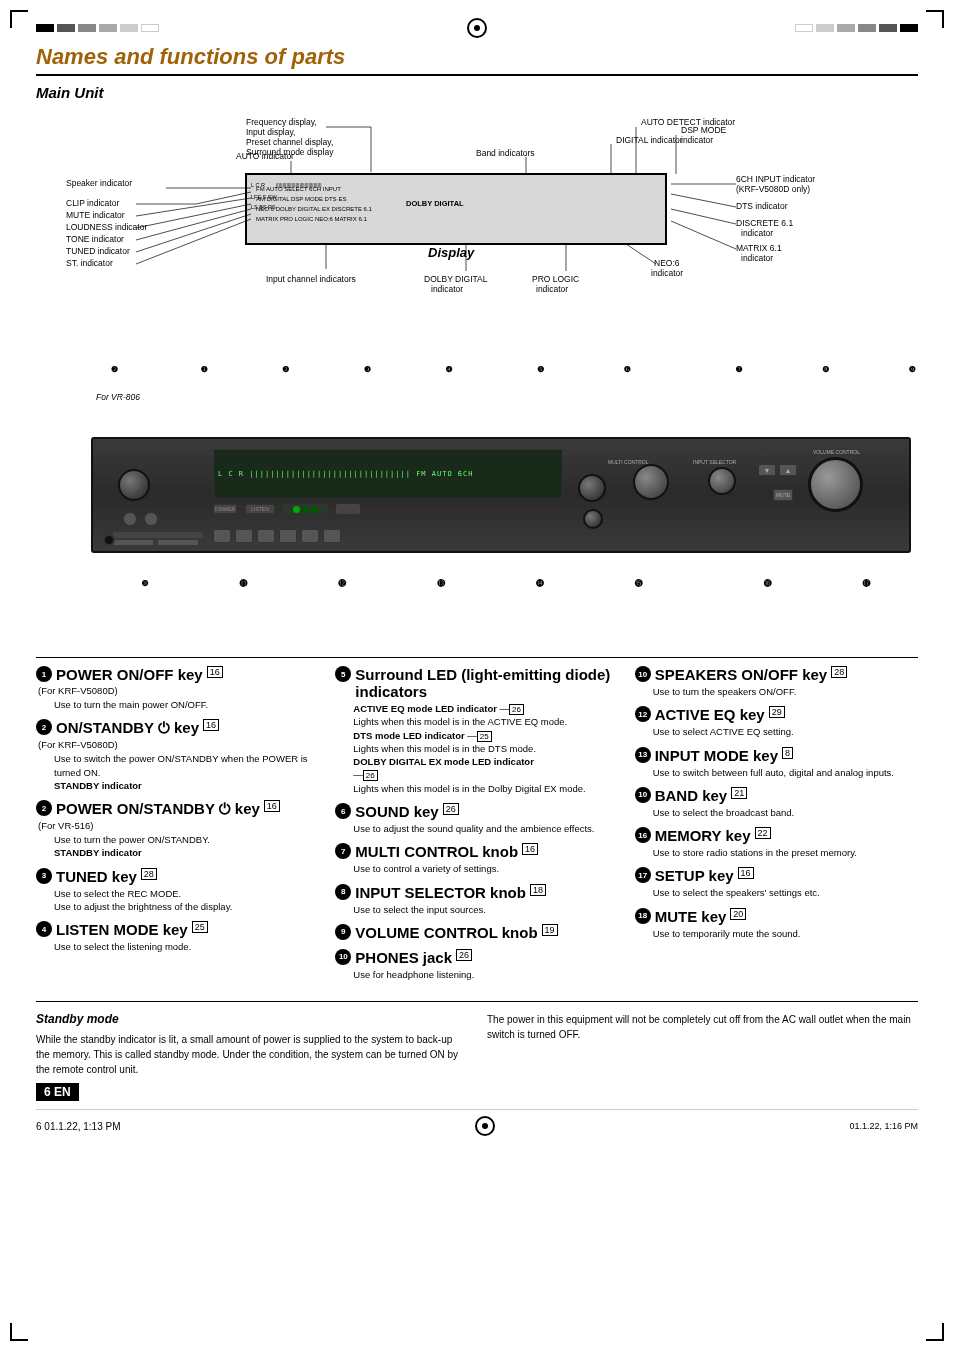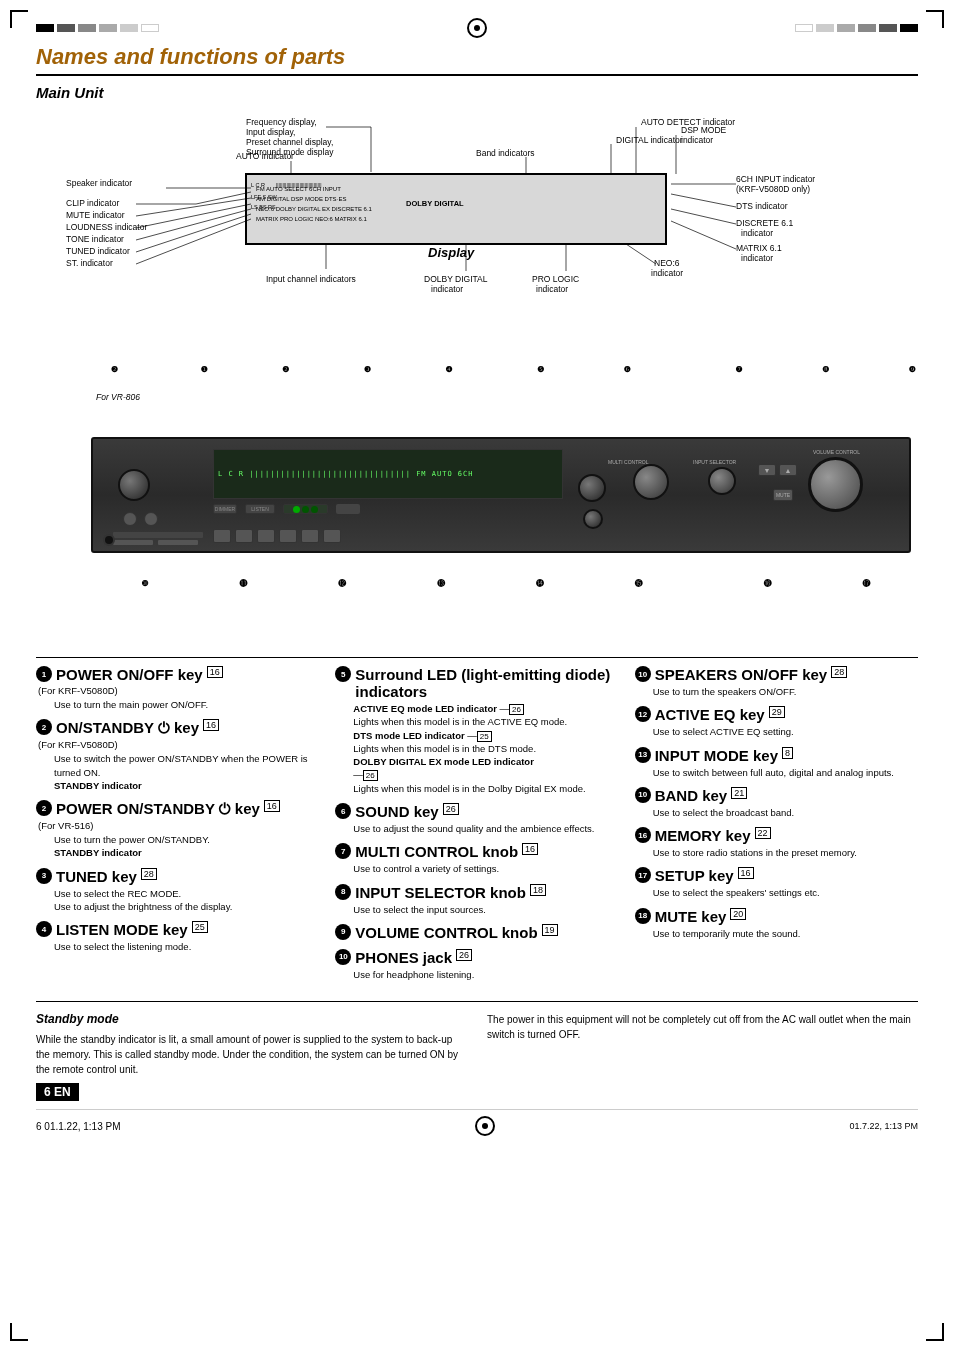--- a/index.html
+++ b/index.html
@@ -595,15 +595,15 @@
     <div>
       <div class="footer-text">The power in this equipment will not be completely cut off from the AC wall outlet when the main switch is turned OFF.</div>
     </div>
   </div>
 
   <div style="display:flex; justify-content:space-between; align-items:center; margin-top:10px; border-top:1px solid #ccc; padding-top:6px;">
     <div style="font-size:10px;">6   01.1.22, 1:13 PM</div>
     <div style="width:20px;height:20px;border-radius:50%;border:2px solid #000;display:flex;align-items:center;justify-content:center;">
       <div style="width:6px;height:6px;border-radius:50%;background:#000;"></div>
     </div>
-    <div style="font-size:9px;">01.7.22, 1:13 PM</div>
+    <div style="font-size:9px;">01.1.22, 1:16 PM</div>
   </div>
 </div>
 
 </body></html>

